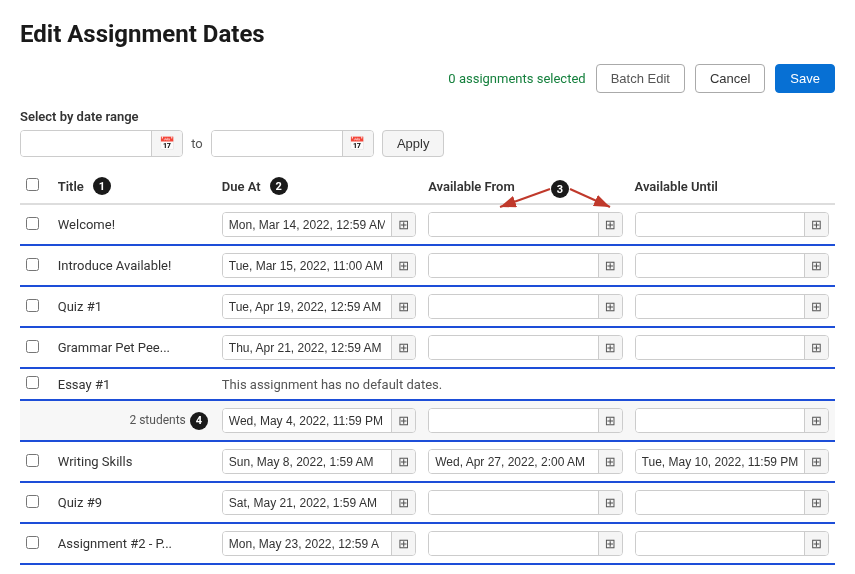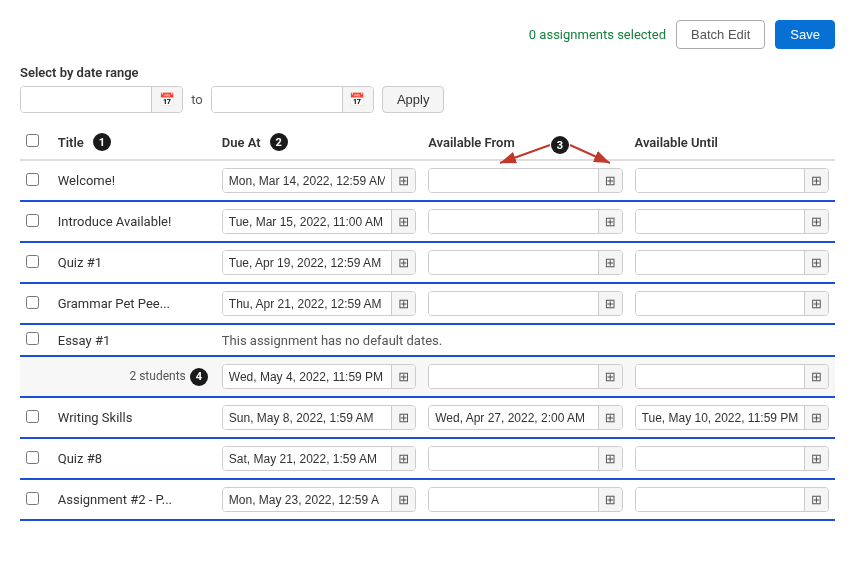--- a/index.html
+++ b/index.html
@@ -185,24 +185,26 @@
     
     .annot-svg {
       display: block;
     }
   </style>
 </head>
 <body>
 
 <div class="page-wrapper">
 
+  <h1 class="page-title">Edit Assignment Dates</h1>
 
   <div class="header-row">
     <span class="assignments-selected">0 assignments selected</span>
     <button class="btn btn-batch">Batch Edit</button>
+    <button class="btn btn-cancel">Cancel</button>
     <button class="btn btn-save">Save</button>
   </div>
 
   <div class="date-range-section">
     <div class="date-range-label">Select by date range</div>
     <div class="date-range-row">
       <div class="date-input-wrapper">
         <input class="date-input" type="text" style="">
         <button class="cal-btn">📅</button>
       </div>
@@ -388,21 +390,21 @@
             </td>
             <td class="col-avail-until">
               <div class="field-input-wrap">
                 <input class="field-input" type="text" value="Tue, May 10, 2022, 11:59 PM" style="">
                 <button class="field-cal-btn" style="font-size: 13px;">⊞</button>
               </div>
             </td>
           </tr>
           <tr>
             <td class="col-checkbox"><input type="checkbox" style=""></td>
-            <td class="col-title">Quiz #8</td>
+            <td class="col-title">Quiz #9</td>
             <td class="col-due">
               <div class="field-input-wrap">
                 <input class="field-input" type="text" value="Sat, May 21, 2022, 1:59 AM" style="">
                 <button class="field-cal-btn" style="font-size: 13px;">⊞</button>
               </div>
             </td>
             <td class="col-avail-from">
               <div class="field-input-wrap">
                 <input class="field-input" type="text" style="">
                 <button class="field-cal-btn" style="font-size: 13px;">⊞</button>

